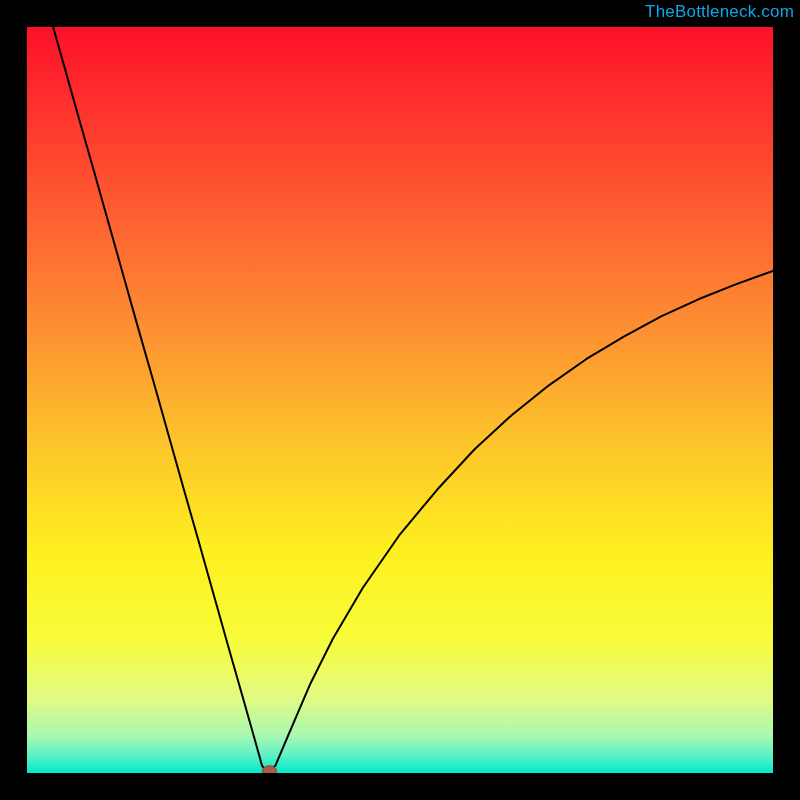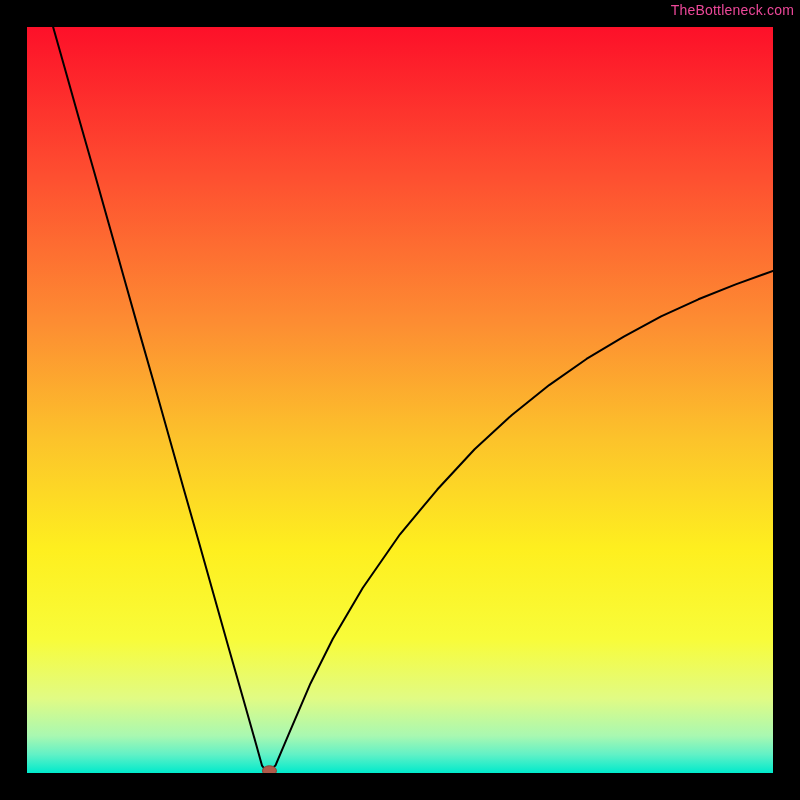--- a/index.html
+++ b/index.html
@@ -14,22 +14,22 @@
   .frame {
     position: absolute;
     top: 0; left: 0;
     width: 800px; height: 800px;
     background: #000;
   }
   .watermark {
     position: absolute;
     top: 2px;
     right: 6px;
-    color: #ec4899;
-    font-size: 14px;
+    color: #0ea5e9;
+    font-size: 17px;
     font-weight: 500;
     letter-spacing: 0.2px;
     z-index: 60;
     user-select: none;
   }
   svg.plot {
     position: absolute;
     left: 27px;
     top: 27px;
     width: 746px;

